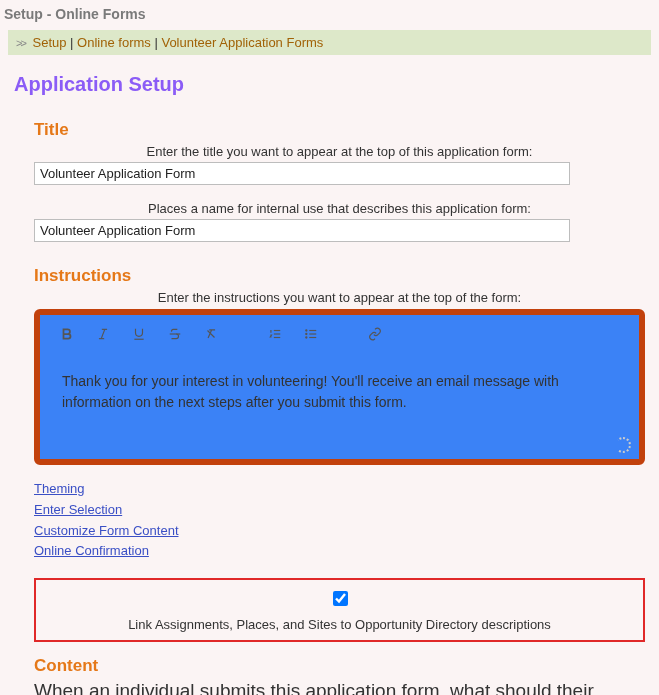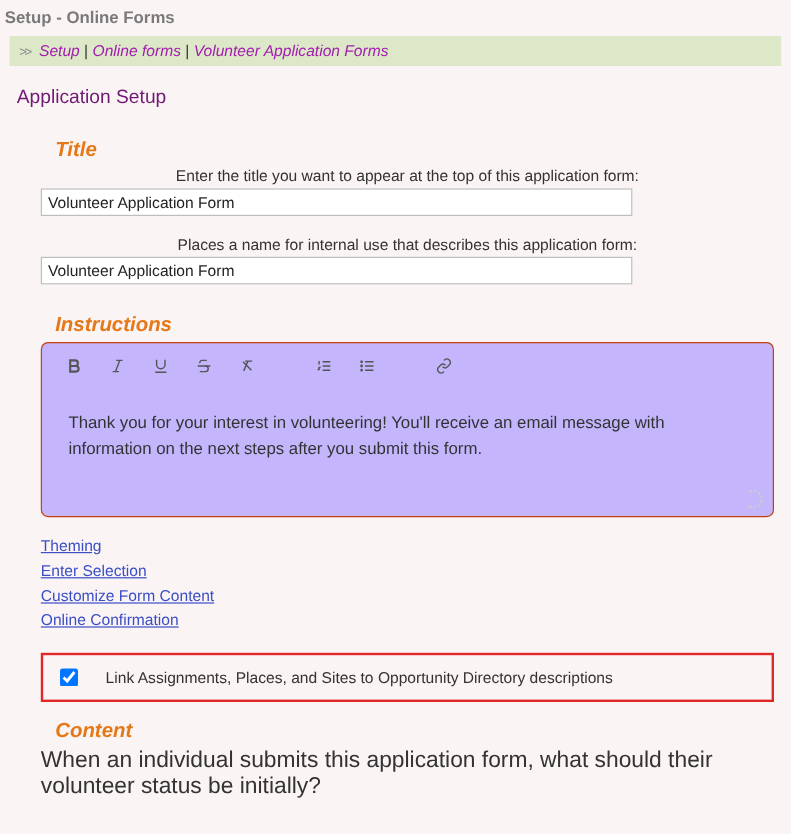--- a/index.html
+++ b/index.html
@@ -25,60 +25,58 @@
     font-size: 13px;
     color: #333;
   }
   .breadcrumb-bar .chev {
     color: #888;
     margin-right: 4px;
     font-size: 11px;
     letter-spacing: -2px;
   }
   .breadcrumb-bar a {
-    color: #a21caf;
+    color: #a16207;
     text-decoration: none;
-    font-style: italic;
   }
   .breadcrumb-bar .sep { color: #333; }
   .content { padding: 18px 14px 0 14px; }
   .section-title-main {
-    font-size: 16px;
-    font-weight: normal;
-    color: #701a75;
+    font-size: 20px;
+    font-weight: bold;
+    color: #8b5cf6;
     margin: 0 0 24px 0;
   }
   .indent { padding-left: 20px; }
   .section-head {
     font-size: 17px;
     font-weight: bold;
     color: #e57818;
-    margin: 0 0 4px 12px;
-    font-style: italic;
+    margin: 0 0 4px 0;
   }
   .field-label {
     font-size: 13px;
     color: #333;
     margin: 0 0 3px 0;
     text-align: center;
   }
   .text-input {
-    width: 493px;
+    width: 536px;
     padding: 3px 5px;
     font-size: 13px;
     border: 1px solid #bdbdbd;
     background: #fff;
     color: #222;
     margin-bottom: 16px;
     font-family: inherit;
   }
   .editor {
-    border: 1px solid #c2410c;
+    border: 6px solid #c2410c;
     border-radius: 6px;
-    background: #c4b5fd;
+    background: #3b82f6;
     margin-top: 4px;
     margin-bottom: 14px;
     position: relative;
   }
   .toolbar {
     display: flex;
     align-items: center;
     gap: 18px;
     padding: 10px 18px 6px 18px;
   }
@@ -110,21 +108,22 @@
     color: #3a4fc5;
     font-size: 13px;
     line-height: 1.6;
   }
   .highlight-box {
     border: 2px solid #e02828;
     padding: 8px 10px;
     margin: 0 0 14px 0;
     display: flex;
     align-items: center;
-    gap: 20px;
+    gap: 8px;
+    flex-direction: column;
   }
   .highlight-box input[type=checkbox] {
     width: 15px; height: 15px;
   }
   .highlight-box label {
     font-size: 13px;
     color: #333;
   }
   .status-q {
     font-size: 19px;
@@ -152,20 +151,21 @@
 
   <div class="indent">
     <div class="section-head">Title</div>
     <div class="field-label">Enter the title you want to appear at the top of this application form:</div>
     <input class="text-input" type="text" value="Volunteer Application Form" style="">
 
     <div class="field-label">Places a name for internal use that describes this application form:</div>
     <input class="text-input" type="text" value="Volunteer Application Form" style="">
 
     <div class="section-head" style="margin-top:8px">Instructions</div>
+    <div class="field-label">Enter the instructions you want to appear at the top of the form:</div>
 
     <div class="editor">
       <div class="toolbar">
         <div class="tb-group">
           <span class="tb-btn">
               <svg width="14" height="14" viewBox="0 0 24 24" fill="none" stroke="#555" stroke-width="3">
                 <path d="M6 4h7a4 4 0 0 1 0 8H6zM6 12h8a4 4 0 0 1 0 8H6z"></path>
               </svg>
             </span>
           <span class="tb-btn">

